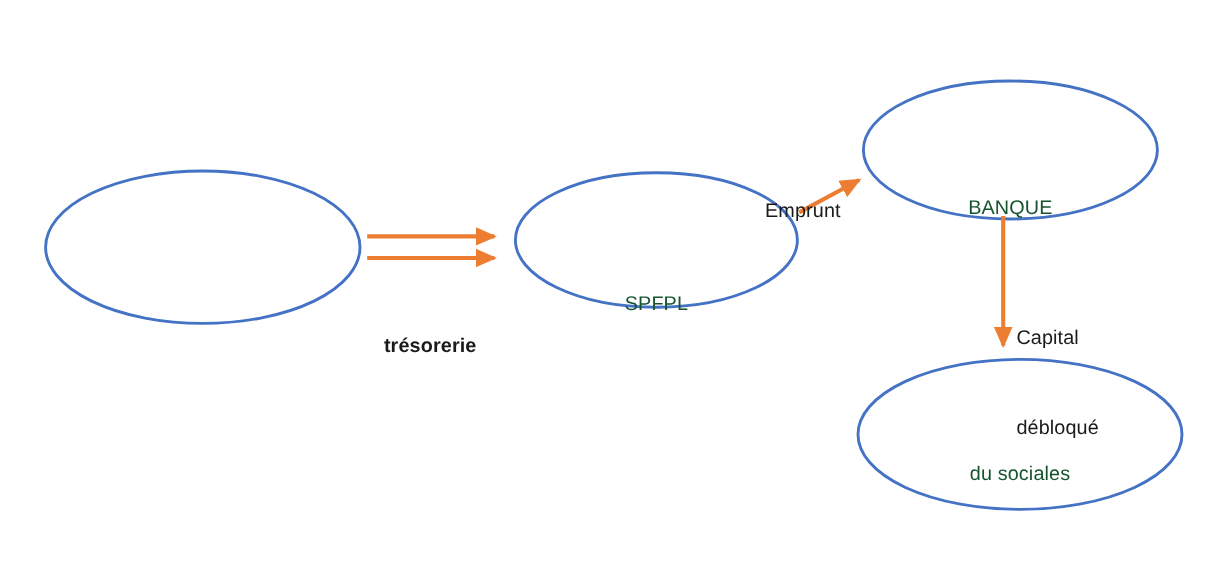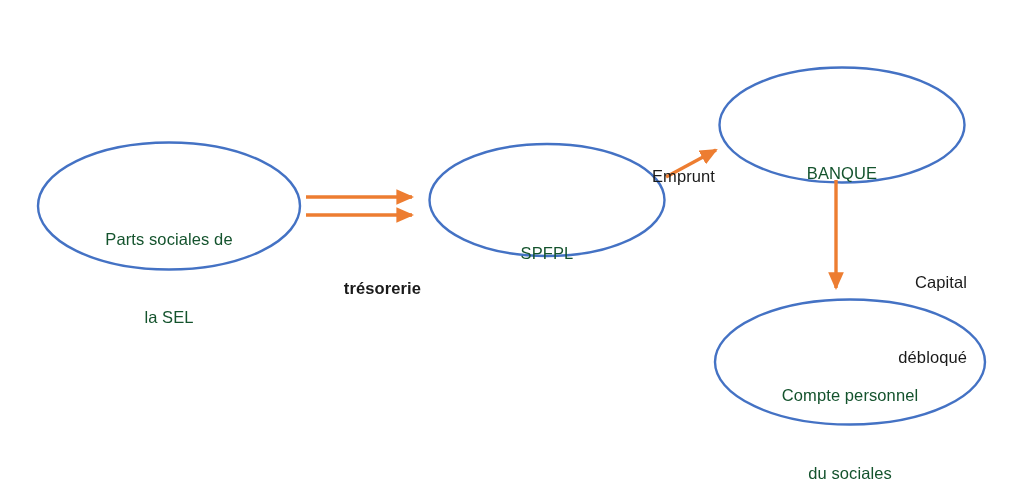--- a/index.html
+++ b/index.html
@@ -30,29 +30,29 @@
     text-align: center;
     color: #14532d;
     font-size: 16.5px;
     line-height: 26px;
     letter-spacing: 0.1px;
     white-space: pre;
     pointer-events: none;
   }
   .edge-label {
     position: absolute;
-    text-align: right;
+    text-align: center;
     color: #1a1a1a;
     font-size: 16.5px;
     line-height: 25px;
     letter-spacing: 0.1px;
     white-space: pre;
   }
   .edge-label.left-align {
-    text-align: right;
+    text-align: left;
   }
 </style>
 </head>
 <body>
 
 <div id="canvas">
 
   <svg id="diagram-svg" viewBox="0 0 1024 487" xmlns="http://www.w3.org/2000/svg">
     <defs>
       <marker id="arrowhead-h" markerWidth="5.2" markerHeight="4.6" refX="4.6" refY="2.3" orient="auto" markerUnits="strokeWidth">
@@ -70,35 +70,30 @@
 
     <line x1="306" y1="197" x2="412" y2="197" stroke="#ED7D31" stroke-width="3.4" marker-end="url(#arrowhead-h)"></line>
 
     <line x1="306" y1="215" x2="412" y2="215" stroke="#ED7D31" stroke-width="3.4" marker-end="url(#arrowhead-h)"></line>
 
     <line x1="666" y1="177" x2="716" y2="150" stroke="#ED7D31" stroke-width="3.4" marker-end="url(#arrowhead-h)"></line>
 
     <line x1="836" y1="180" x2="836" y2="288" stroke="#ED7D31" stroke-width="3.4" marker-end="url(#arrowhead-h)"></line>
   </svg>
 
-  <div class="node-label" style="left:39px; top:174px; width:260px;">
-    <div>Parts sociales de</div>
-    <div>la SEL</div>
-  </div>
 
   <div class="node-label" style="left:430px; top:188px; width:234px;text-align:center;">
     <div>SPFPL</div>
   </div>
 
   <div class="node-label" style="left:720px; top:108px; width:244px;">
     <div>BANQUE</div>
   </div>
 
   <div class="node-label" style="left:715px; top:330px; width:270px;">
-    <div>Compte personnel</div>
     <div>du sociales</div>
   </div>
 
 
   <div class="edge-label" style="left:296px; top:226px; width:125px;font-weight:bold;">
     <div>trésorerie</div>
   </div>
 
   <div class="edge-label" style="left:623px; top:114px; width:92px;">
     <div>Emprunt</div>

